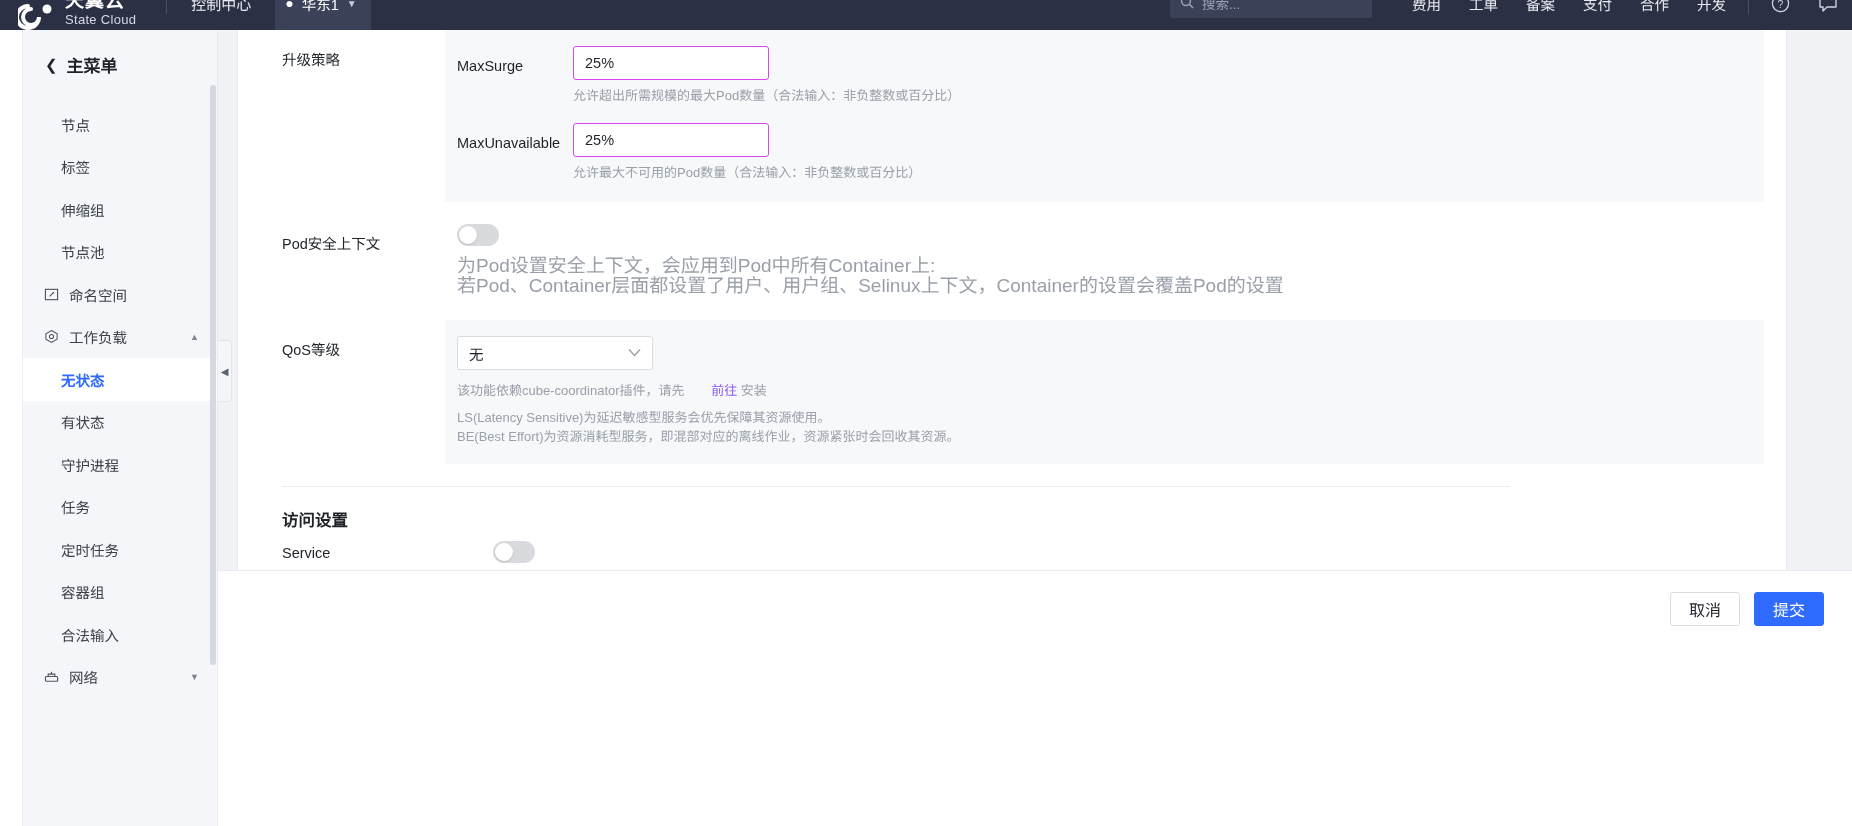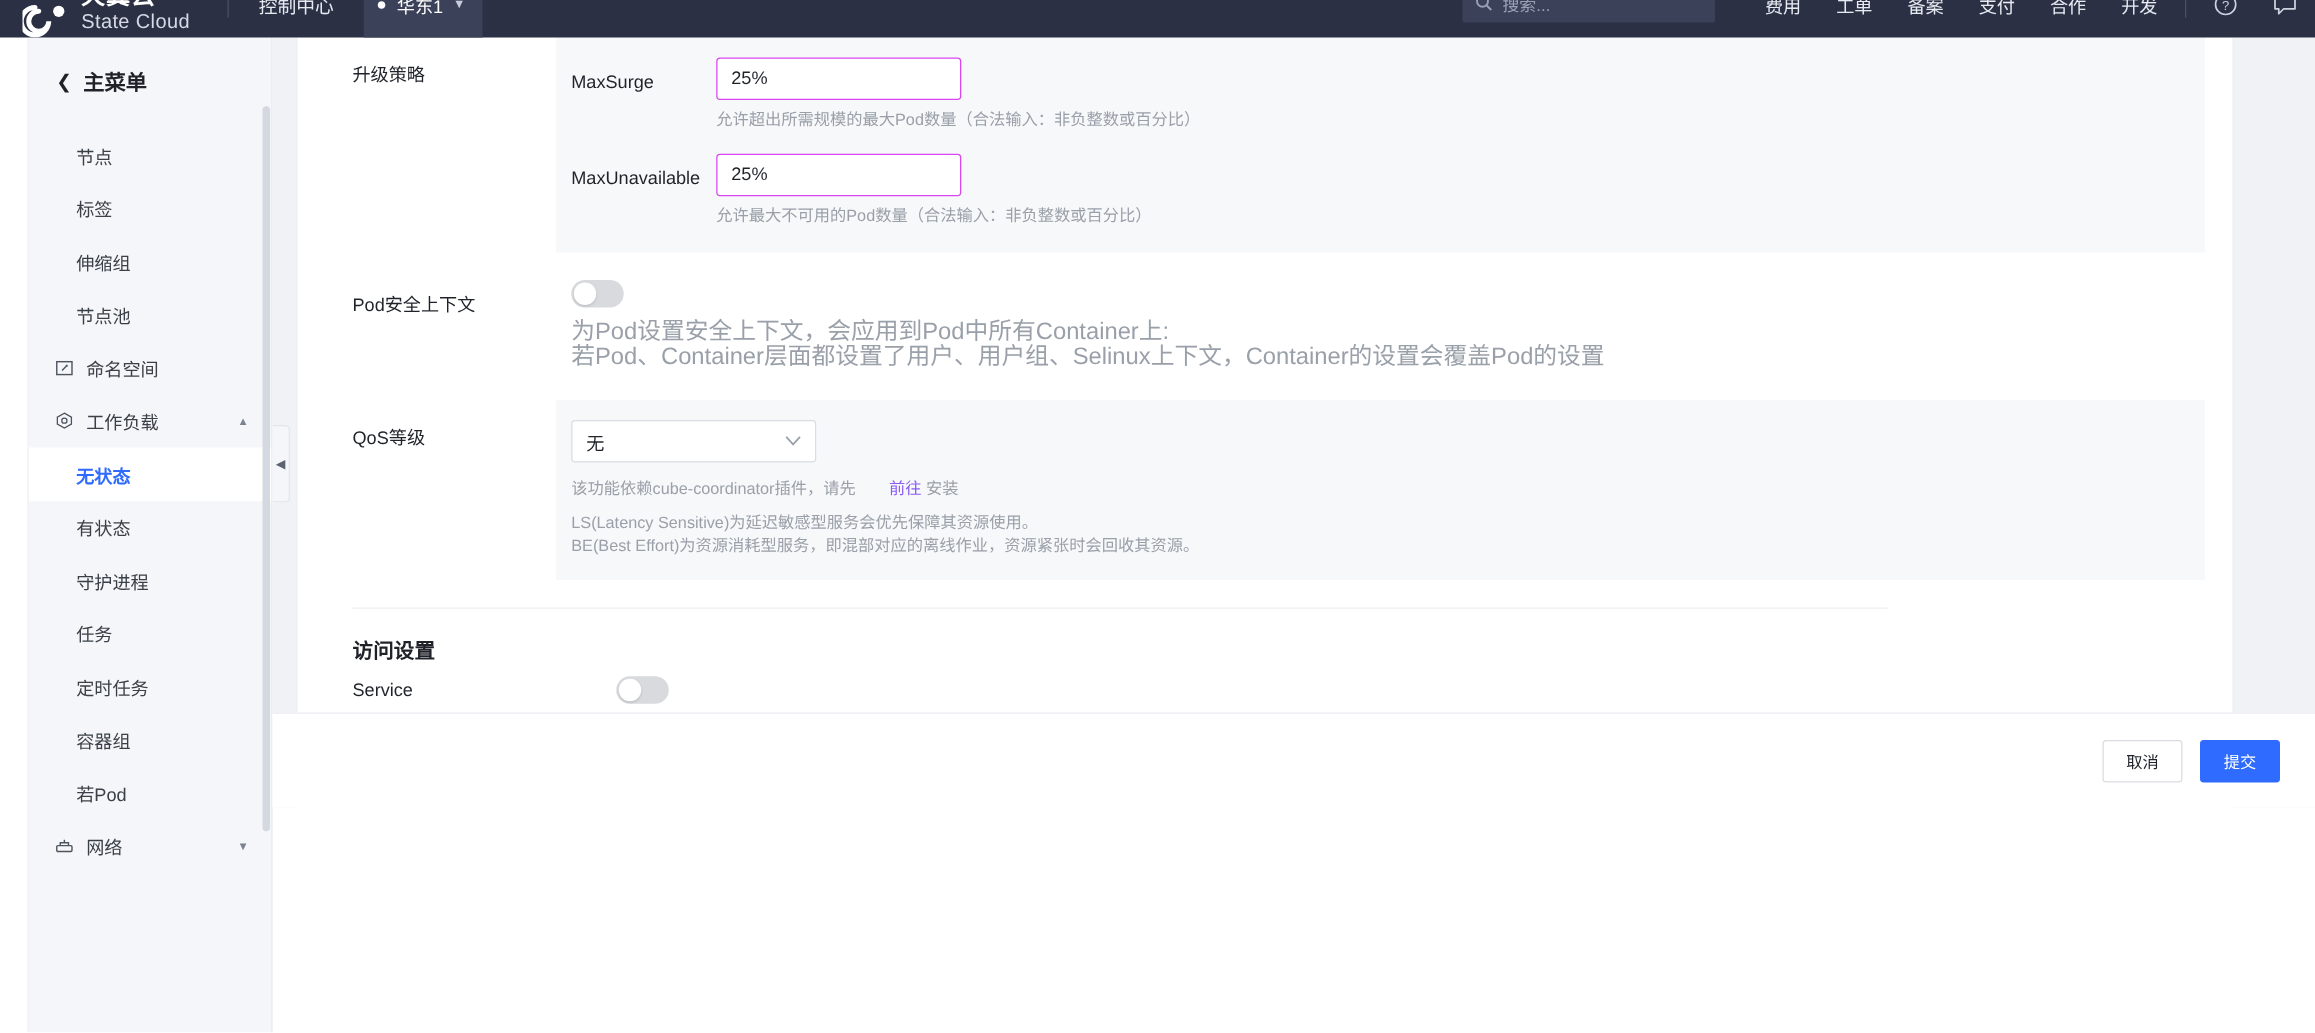--- a/index.html
+++ b/index.html
@@ -16,21 +16,21 @@
   
   .topbar {
     position: absolute; top: -24px; left: 0; width: 1852px; height: 54px;
     background: #2b3044; display: flex; align-items: center; z-index: 40;
   }
   .brand { display: flex; align-items: flex-end; gap: 7px; padding: 0 22px 0 18px; height: 54px; }
   .brand-mark { width: 40px; height: 30px; position: relative; }
   .brand-mark svg { display:block; }
   .brand-text { display:flex; flex-direction: column; line-height: 1; padding-bottom: 4px;}
   .brand-cn { color: #fff; font-size: 19px; font-weight: 700; letter-spacing: 1px; }
-  .brand-en { color: #d7dae5; font-size: 16px; letter-spacing: .3px; margin-top: 3px;}
+  .brand-en { color: #d7dae5; font-size: 13px; letter-spacing: .3px; margin-top: 3px;}
   .hdr-div { width: 1px; height: 22px; background: #4a5068; margin: 0 8px; }
   .hdr-link { color: #e8eaf2; font-size: 15px; padding: 0 16px; height: 54px; display: flex; align-items: center; cursor: pointer; }
   .region-pill {
     background: #3a4159; height: 30px; display: flex; align-items: center; gap: 8px;
     padding: 0 14px 0 10px; color: #fff; font-size: 14.5px; margin-left: 8px; cursor: pointer;
     height: 54px;
   }
   .pin-icon { color: #fff; font-size: 14px; }
   .caret-d { font-size: 10px; color: #c8ccda; }
   .topbar-spacer { flex: 1 1 auto; }
@@ -141,21 +141,21 @@
 
   
   .footer {
     position: absolute; left: 218px; right: 0; bottom: 0; height: 76px;
     background: #fff; border-top: 1px solid #e9ebef;
     display: flex; align-items: center; justify-content: flex-end; gap: 14px;
     padding-right: 28px; z-index: 30;
   }
   .btn {
     height: 34px; min-width: 64px; padding: 0 18px; border-radius: 3px;
-    font-size: 13px; display: inline-flex; align-items: center; justify-content: center;
+    font-size: 16px; display: inline-flex; align-items: center; justify-content: center;
     cursor: pointer; border: 1px solid #d9dce1; background: #fff; color: #1f2329;
     font-family: "Liberation Sans", sans-serif;
   }
   .btn.primary { background: #2f6bff; border-color: #2f6bff; color: #ffffff; }
 </style>
 </head>
 <body>
 
 <div class="app">
 
@@ -265,21 +265,21 @@
       <div class="side-item">
         <span>任务</span>
       </div>
       <div class="side-item">
         <span>定时任务</span>
       </div>
       <div class="side-item">
         <span>容器组</span>
       </div>
       <div class="side-item">
-        <span>若Pod</span>
+        <span>合法输入</span>
       </div>
 
       <div class="side-item has-icon">
         <span class="ico">
           <svg width="15" height="15" viewBox="0 0 16 16">
               <rect x="1.5" y="8" width="13" height="5" rx="1" fill="none" stroke="#4d5460" stroke-width="1.2"></rect>
               <path d="M4.5 8V5.5h7V8" fill="none" stroke="#4d5460" stroke-width="1.2"></path>
               <line x1="8" y1="3" x2="8" y2="5.5" stroke="#4d5460" stroke-width="1.2"></line>
             </svg>
         </span>

